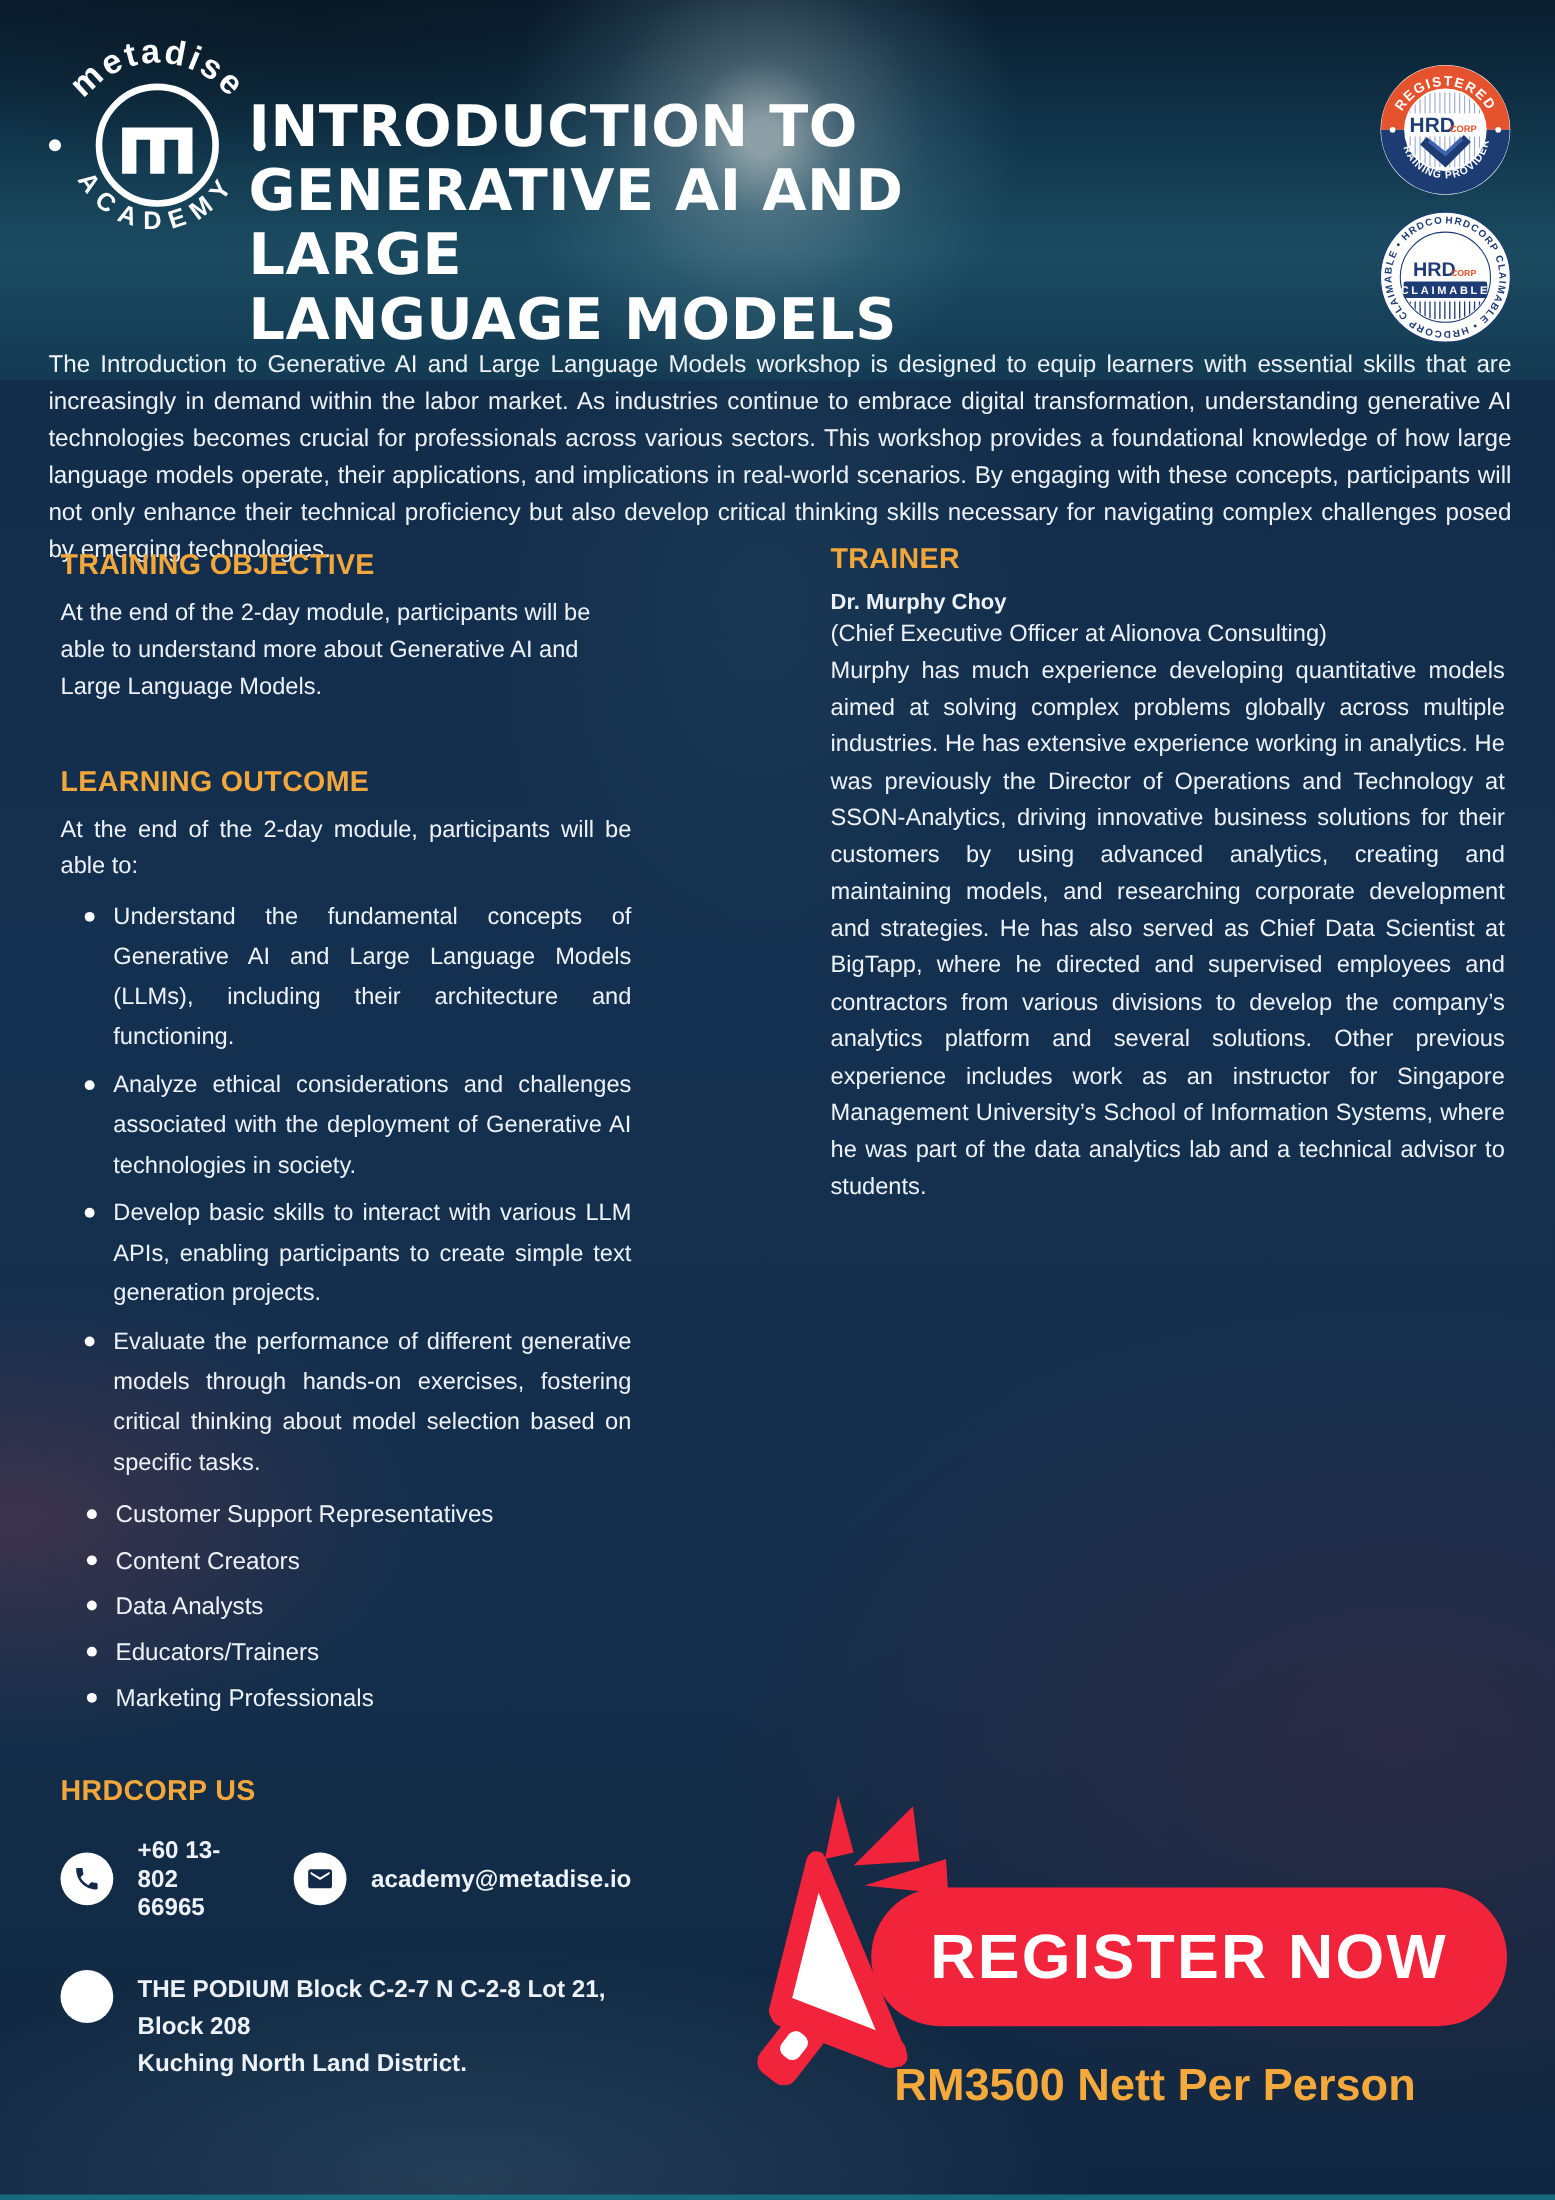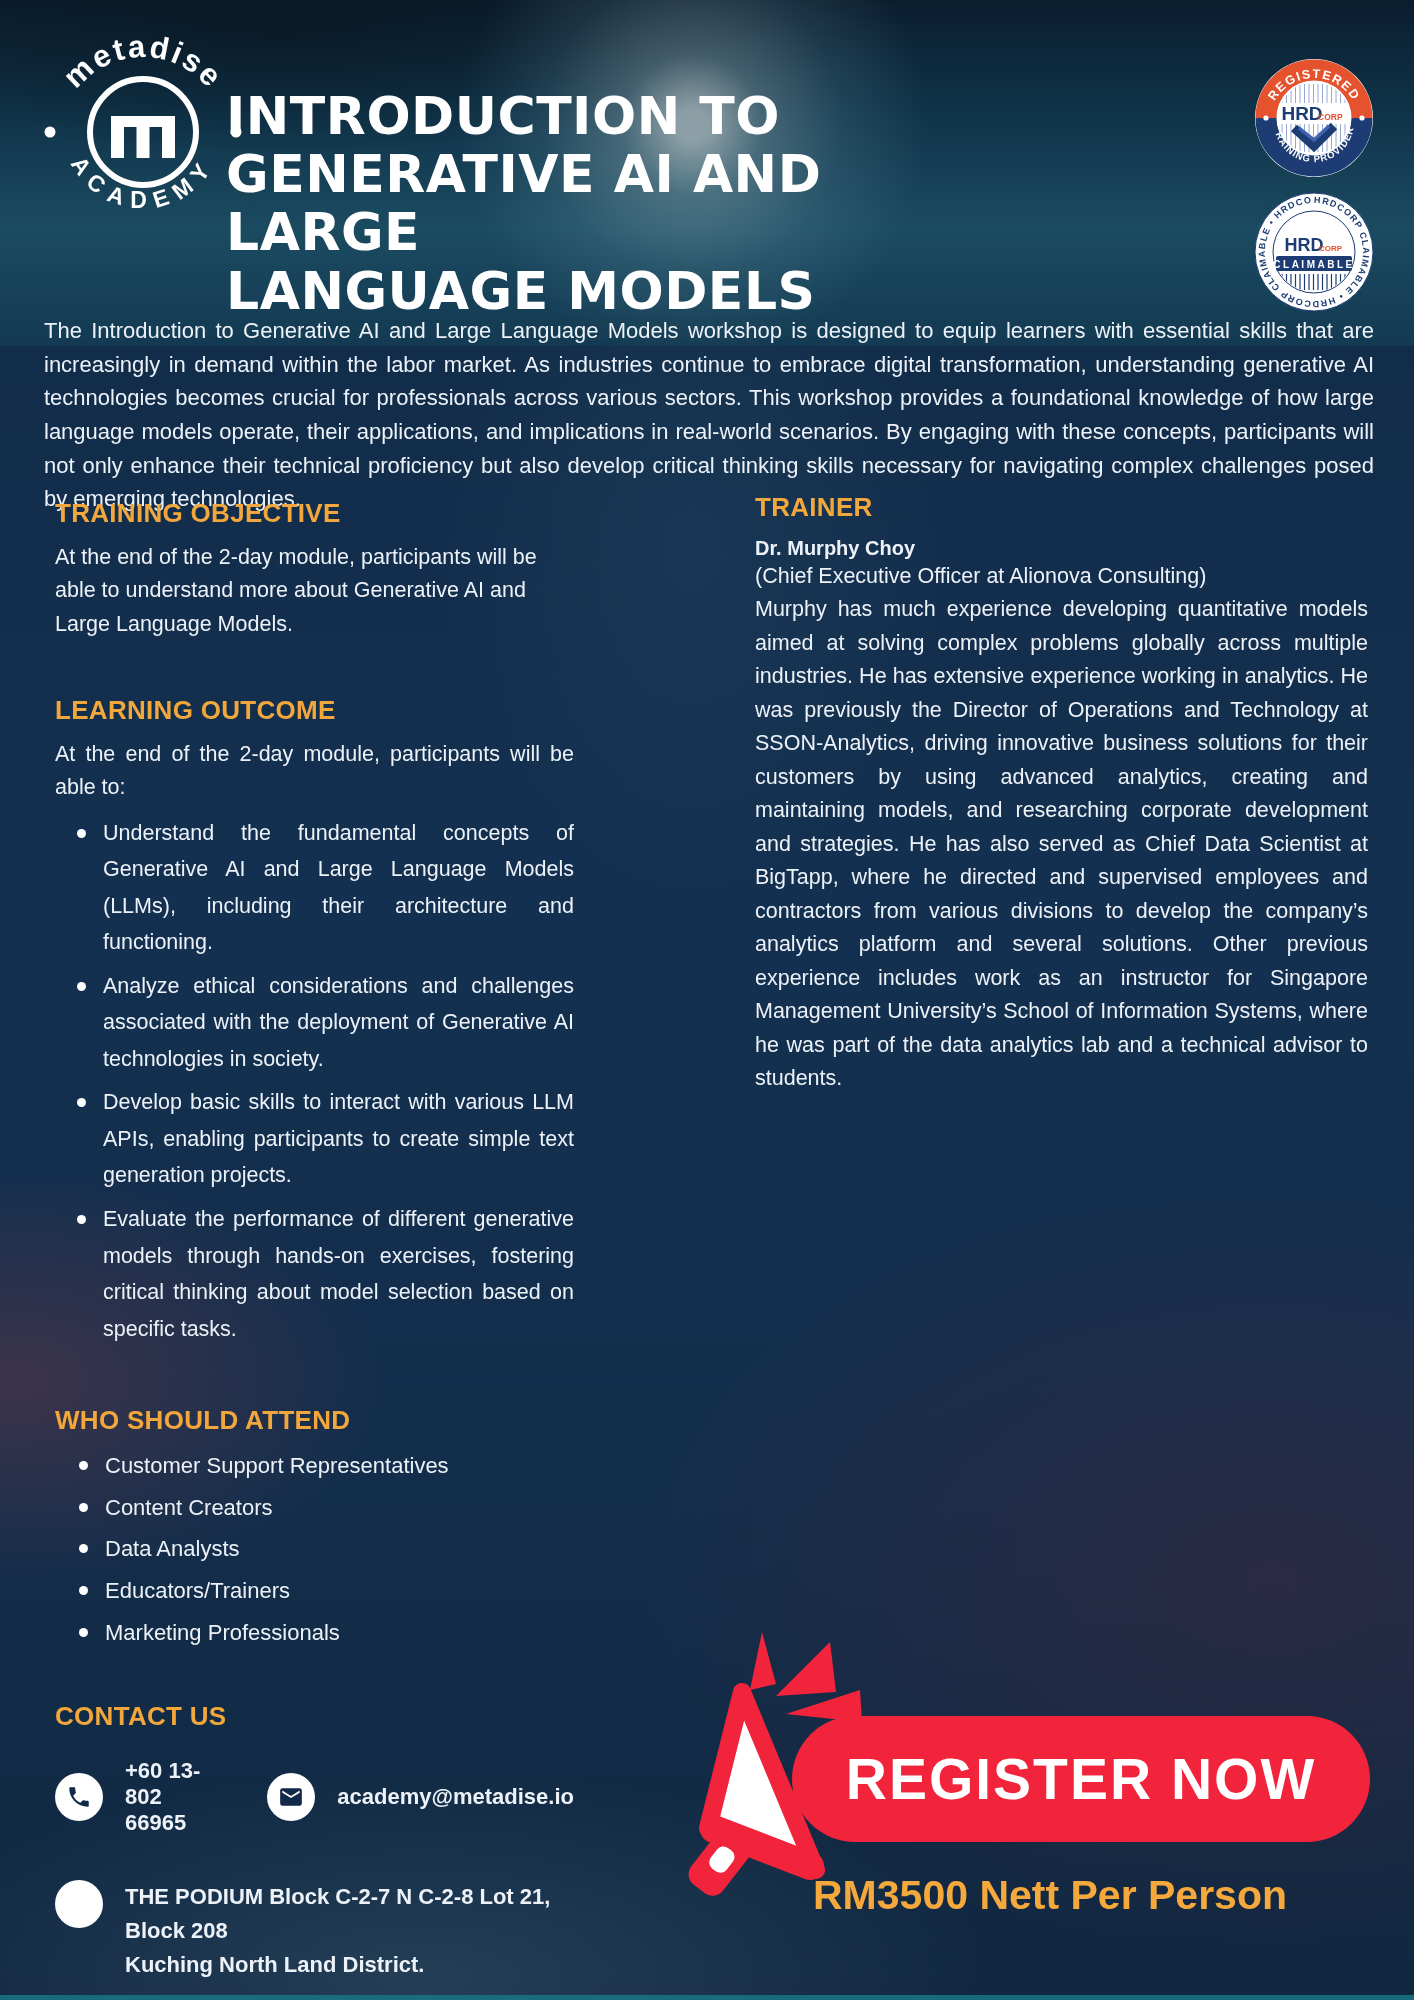--- a/index.html
+++ b/index.html
@@ -195,30 +195,29 @@
 
     <h2 class="sec-h mt-lo">LEARNING OUTCOME</h2>
     <p class="body-p just">At the end of the 2-day module, participants will be able to:</p>
     <ul class="bullets">
         <li>Understand the fundamental concepts of Generative AI and Large Language Models (LLMs), including their architecture and functioning.</li>
         <li>Analyze ethical considerations and challenges associated with the deployment of Generative AI technologies in society.</li>
         <li>Develop basic skills to interact with various LLM APIs, enabling participants to create simple text generation projects.</li>
         <li>Evaluate the performance of different generative models through hands-on exercises, fostering critical thinking about model selection based on specific tasks.</li>
       </ul>
 
-    <h2 class="sec-h mt-who">WHO SHOULD ATTEND</h2>
     <ul class="attend">
         <li>Customer Support Representatives</li>
         <li>Content Creators</li>
         <li>Data Analysts</li>
         <li>Educators/Trainers</li>
         <li>Marketing Professionals</li>
       </ul>
 
-    <h2 class="sec-h mt-contact">CONTACT US</h2>
+    <h2 class="sec-h mt-contact">HRDCORP US</h2>
     <div class="contact-row">
       <div class="cicon">
         <svg viewBox="0 0 24 24">
             <path d="M6.62 10.79c1.44 2.83 3.76 5.14 6.59 6.59l2.2-2.2c.27-.27.67-.36 1.02-.24 1.12.37 2.33.57 3.57.57.55 0 1 .45 1 1V20c0 .55-.45 1-1 1-9.39 0-17-7.61-17-17 0-.55.45-1 1-1h3.5c.55 0 1 .45 1 1 0 1.25.2 2.45.57 3.57.11.35.03.74-.25 1.02l-2.2 2.2z"></path>
           </svg>
       </div>
       <span class="clabel">+60 13-802 66965</span>
       <div class="email-block">
         <div class="cicon">
           <svg viewBox="0 0 24 24">

